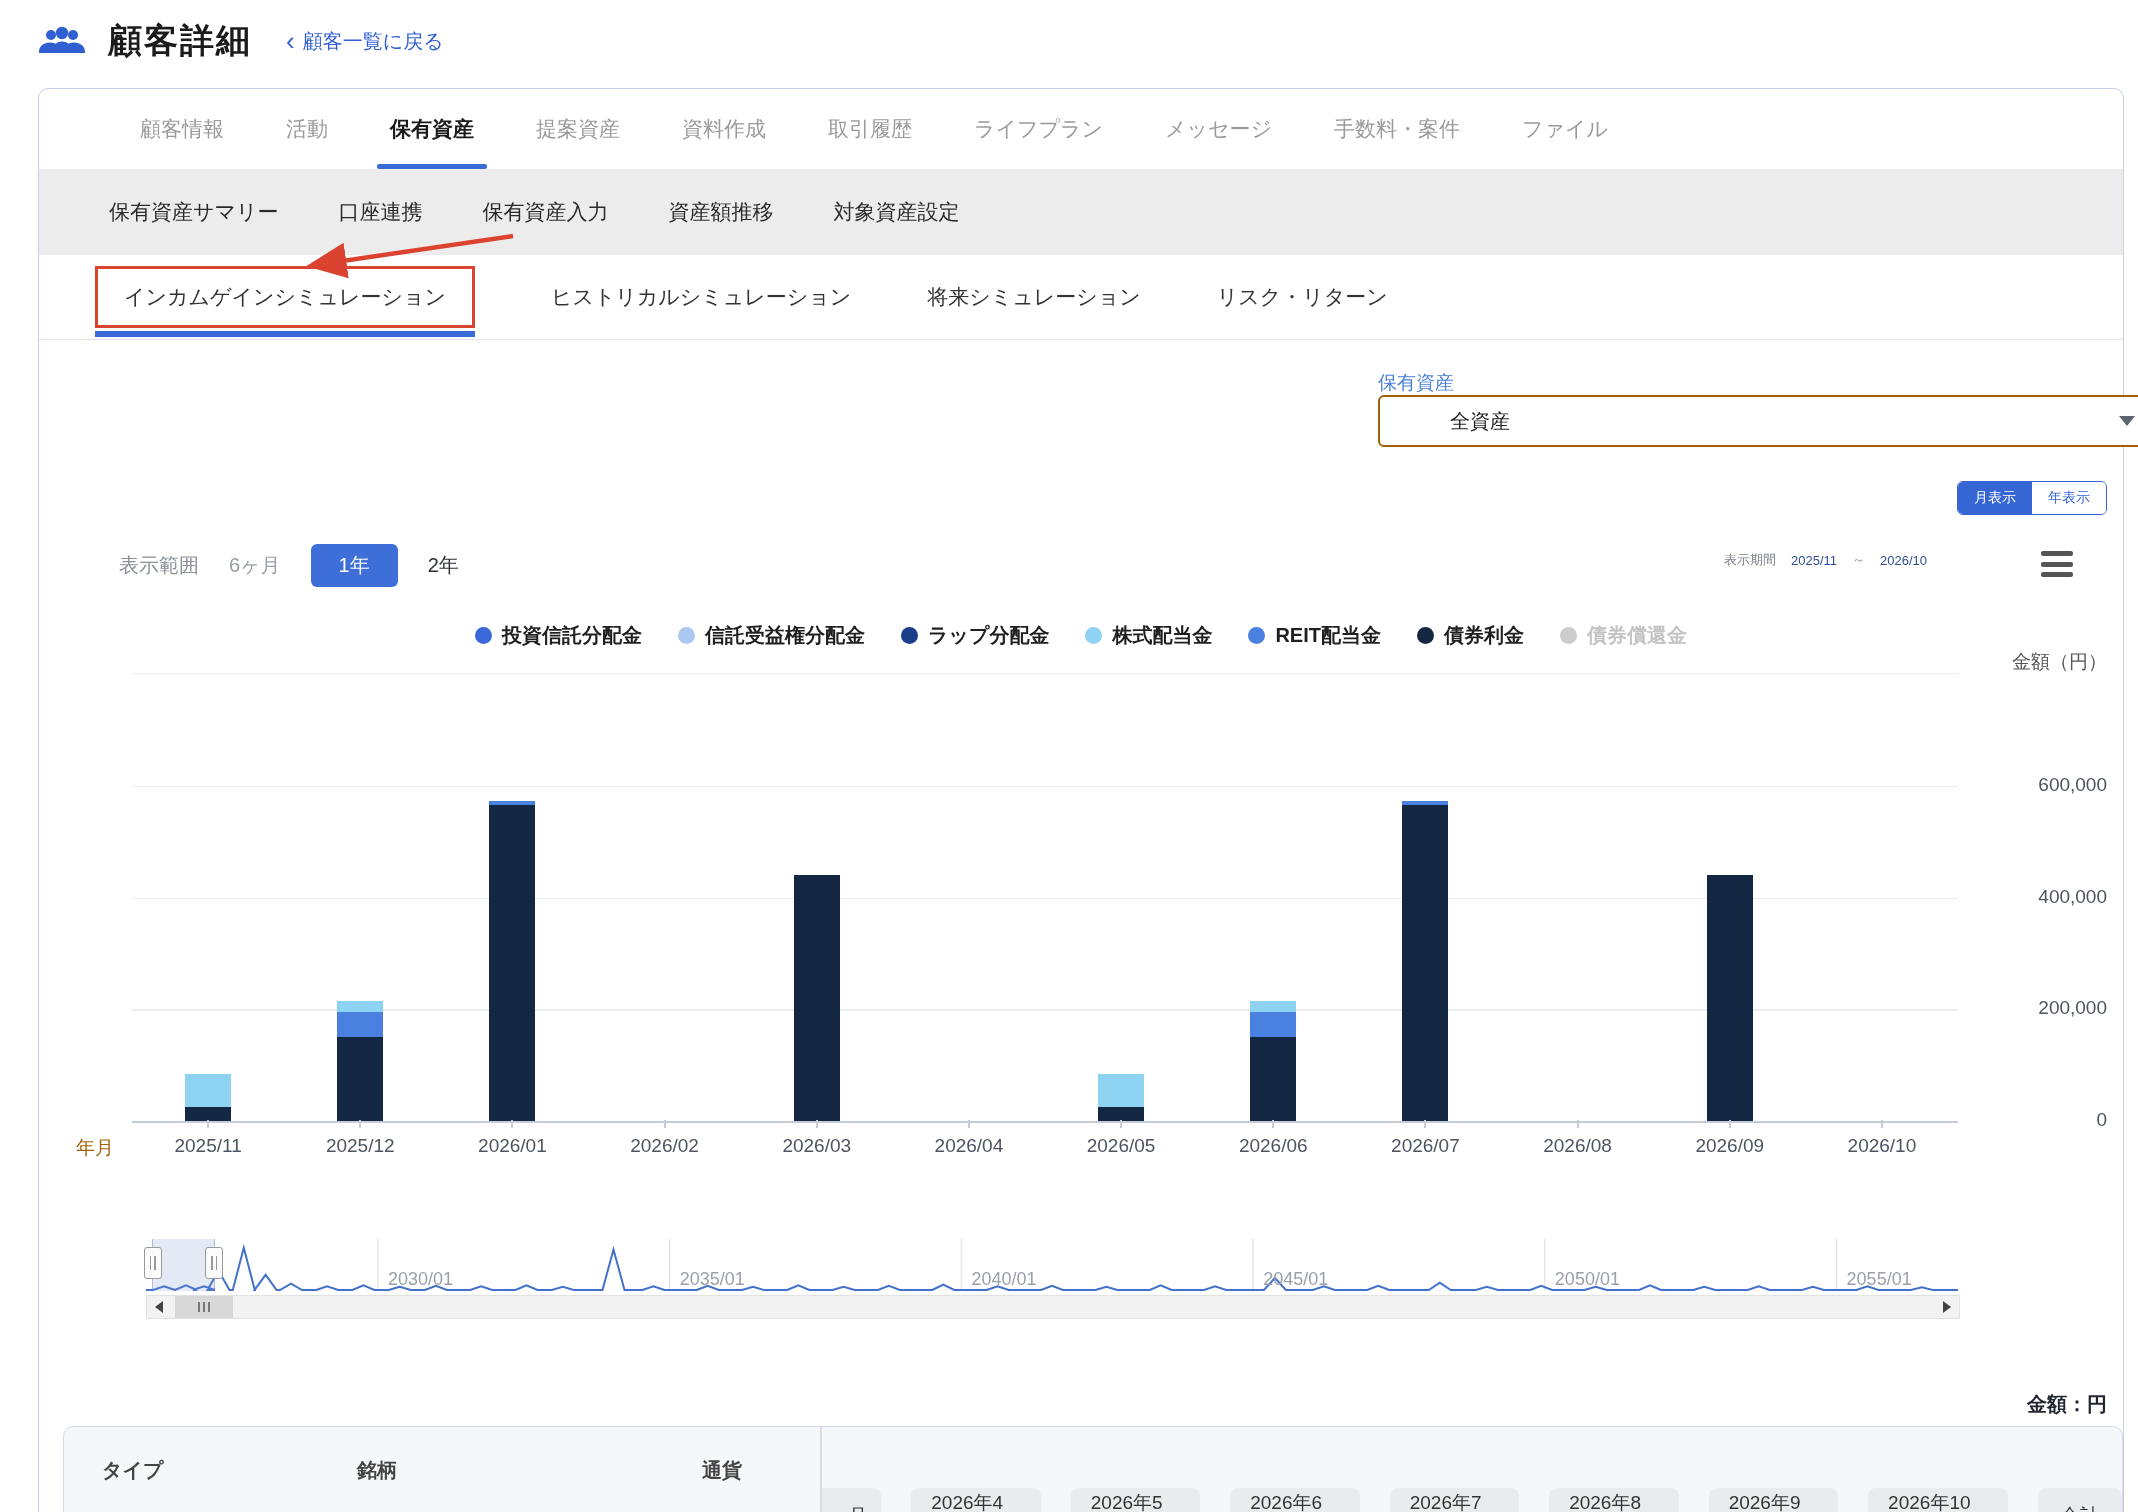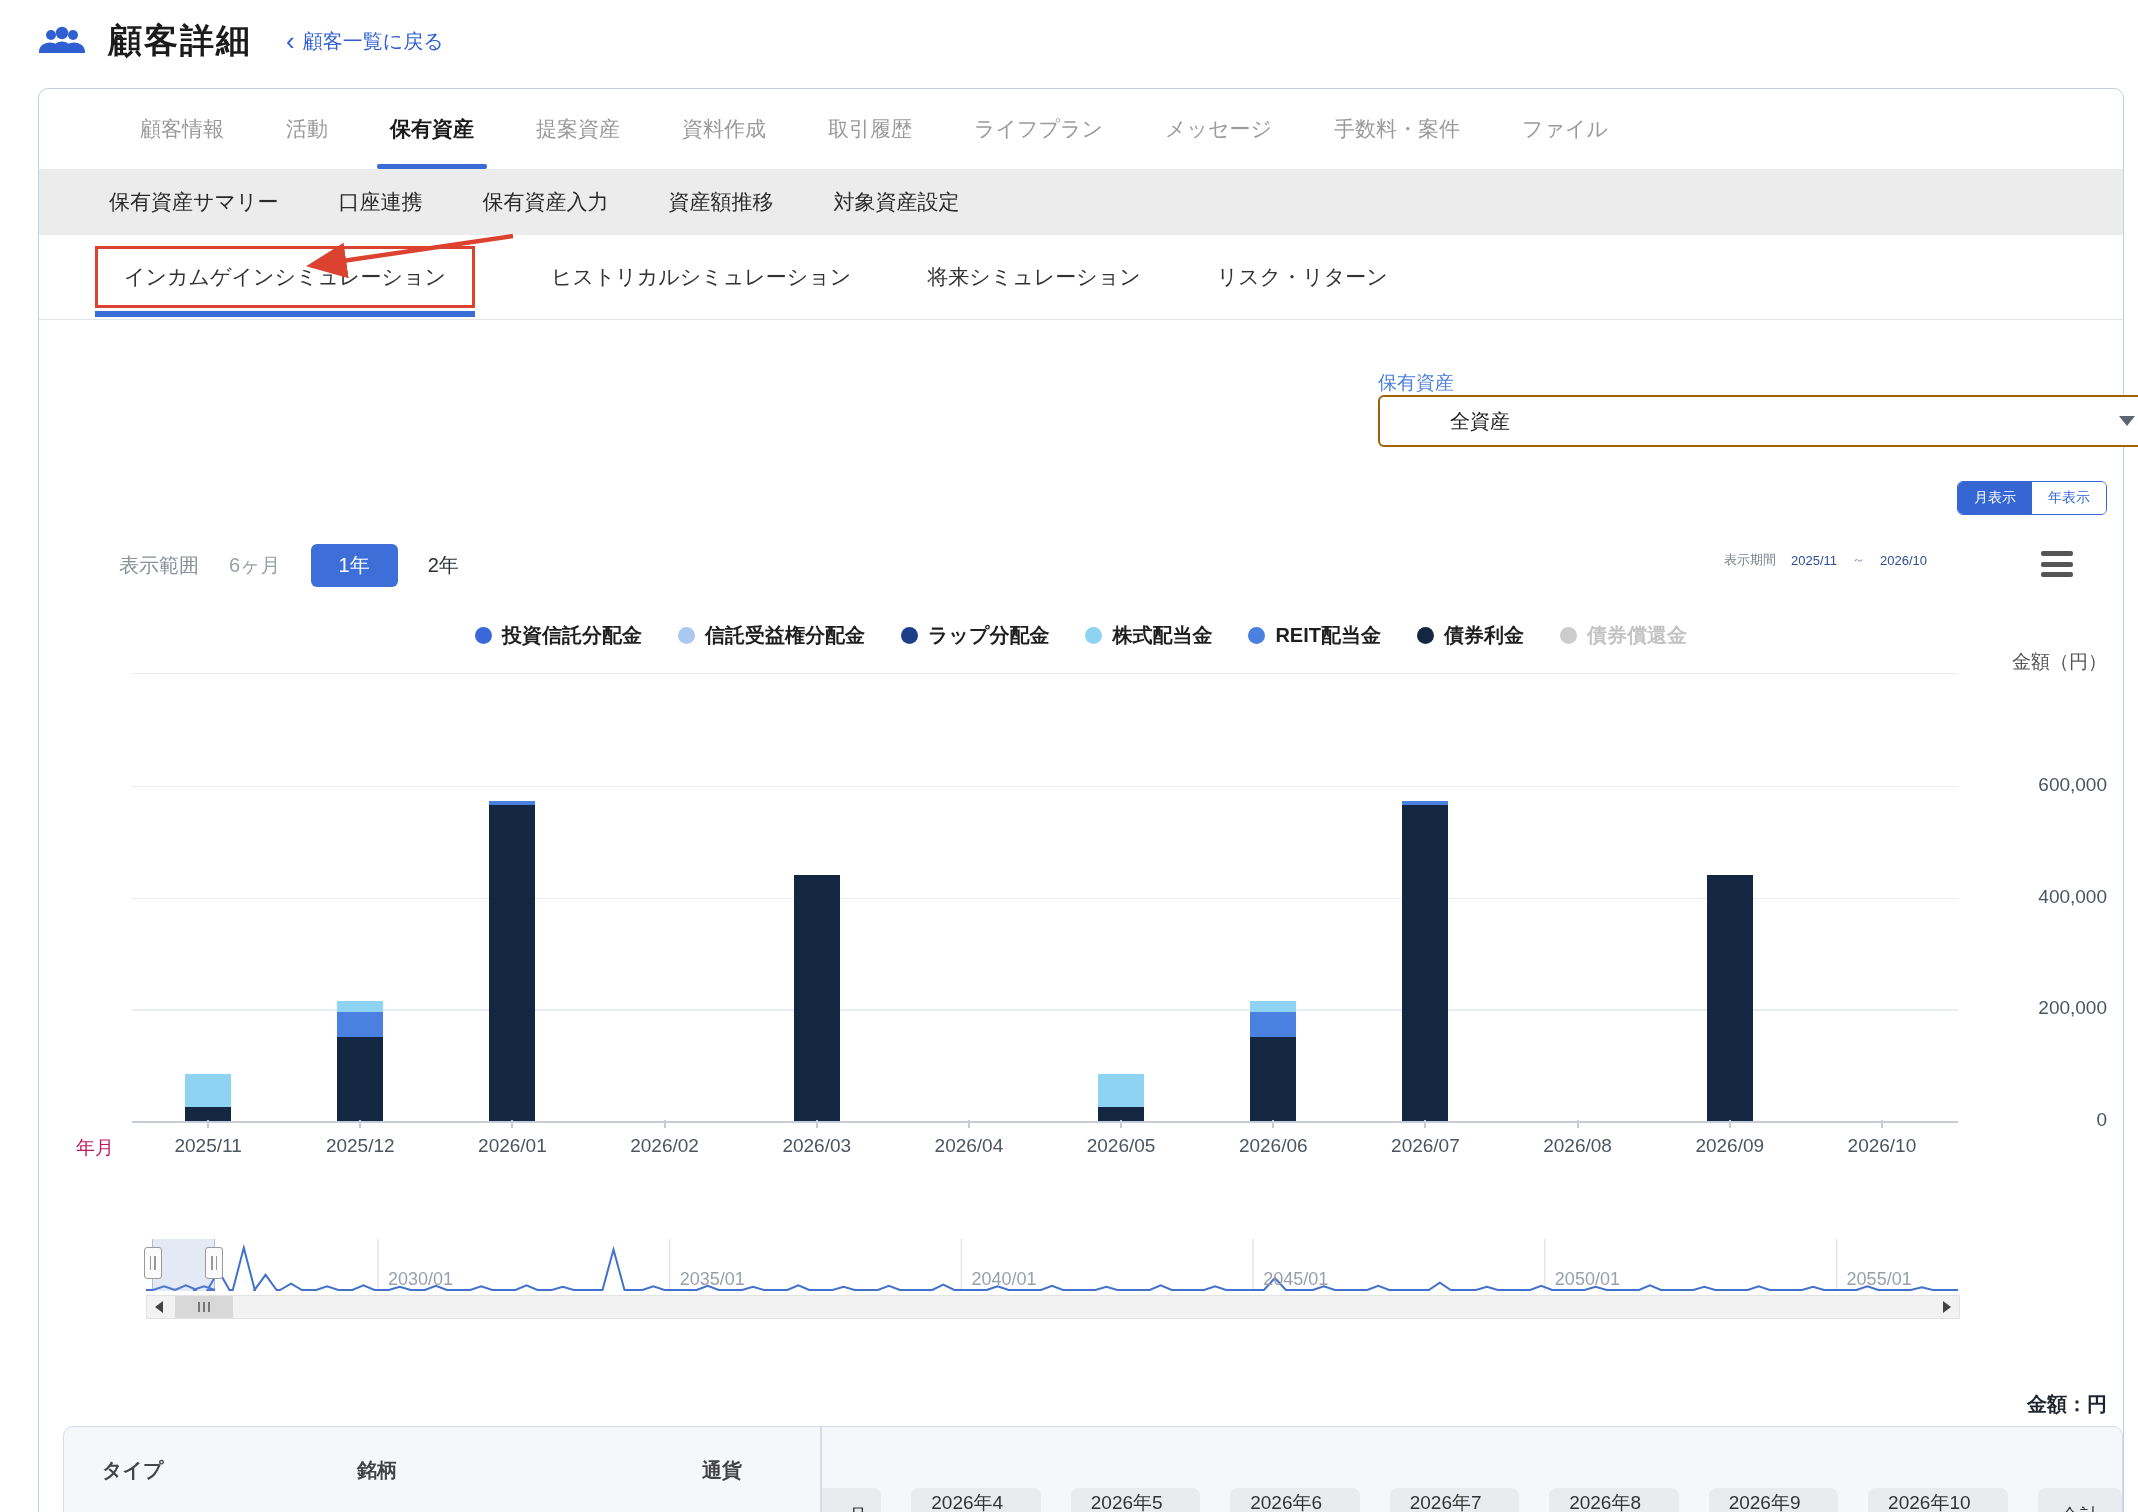--- a/index.html
+++ b/index.html
@@ -13,21 +13,21 @@
   .back-chevron{font-size:26px;line-height:20px;}
   
   .card{position:absolute;left:38px;top:88px;width:2084px;height:1500px;
         border:1px solid #c3cfe2;border-radius:10px;background:#fff;}
   
   .tabs{display:flex;align-items:stretch;height:80px;padding-left:70px;}
   .tab{display:flex;align-items:center;padding:0 31px;font-size:21px;color:#9a9a9a;position:relative;cursor:pointer;}
   .tab.active{color:#1b1b1b;font-weight:bold;}
   .tab.active::after{content:"";position:absolute;left:18px;right:18px;bottom:0;height:5px;background:#3b6bd6;border-radius:2px;}
   
-  .graybar{display:flex;align-items:center;height:66px;background:#ececec;padding-left:40px;}
+  .graybar{display:flex;align-items:center;height:86px;background:#ececec;padding-left:40px;}
   .subtab{display:flex;align-items:center;height:100%;padding:0 30px;font-size:21px;color:#2a2a2a;cursor:pointer;}
   .redbox{position:relative;display:inline-block;border:3px solid #dc4230;padding:11px 22px;}
   .subtab.active .redbox::after{content:"";position:absolute;left:-5px;right:-5px;bottom:-9px;height:6px;background:#3b6bd6;}
   
   .simrow{display:flex;align-items:center;height:84px;border-bottom:1px solid #e4e4e4;padding-left:18px;}
   .simtab{display:flex;align-items:center;padding:0 38px;font-size:21px;color:#333;cursor:pointer;}
   .simtab .redbox{padding:14px 26px;}
   .simtab.active .redbox::after{content:"";position:absolute;left:-3px;right:-3px;bottom:-12px;height:6px;background:#3b6bd6;}
   .annot-arrow{position:absolute;left:252px;top:140px;pointer-events:none;}
   
@@ -61,21 +61,21 @@
   .lg-item.disabled span{color:#c3c3c3;}
   
   .y-unit{position:absolute;right:16px;top:560px;font-size:19px;color:#555;}
   .plot{position:absolute;left:93px;top:584px;width:1826px;height:447px;border-top:1.5px solid #e9ecf2;}
   .gridline{position:absolute;left:0;right:0;height:1.5px;background:#e9ecf2;}
   .baseline{position:absolute;left:0;right:0;bottom:-2px;height:2px;background:#c6cbda;}
   .bar-seg{position:absolute;width:46px;}
   .ylabel{position:absolute;right:16px;width:150px;text-align:right;font-size:19px;color:#4c5560;}
   .xlabel{position:absolute;top:1046px;font-size:19px;color:#4c5560;text-align:center;}
   .xtick{position:absolute;top:1031px;width:2px;height:8px;background:#c6cbda;}
-  .axis-title-x{position:absolute;left:37px;top:1046px;font-size:19px;color:#be185d;}
+  .axis-title-x{position:absolute;left:37px;top:1046px;font-size:19px;color:#a16207;}
   
   .nav{position:absolute;left:107px;top:1150px;width:1812px;height:56px;}
   .nav svg{position:absolute;left:0;top:0;}
   .nav-label{position:absolute;top:30px;font-size:18px;color:#9aa0ab;}
   .sel{position:absolute;top:0;height:52px;background:rgba(120,145,210,.20);border-left:1px solid rgba(100,120,180,.4);border-right:1px solid rgba(100,120,180,.4);}
   .handle{position:absolute;top:8px;width:16px;height:30px;background:#fbfbfb;border:1.5px solid #9a9a9a;border-radius:3px;
           display:flex;align-items:center;justify-content:center;gap:3px;cursor:ew-resize;}
   .handle i{display:block;width:1.5px;height:14px;background:#999;}
   
   .sbar{position:absolute;left:107px;top:1206px;width:1812px;height:22px;background:#f2f2f2;border:1px solid #e2e2e2;}

